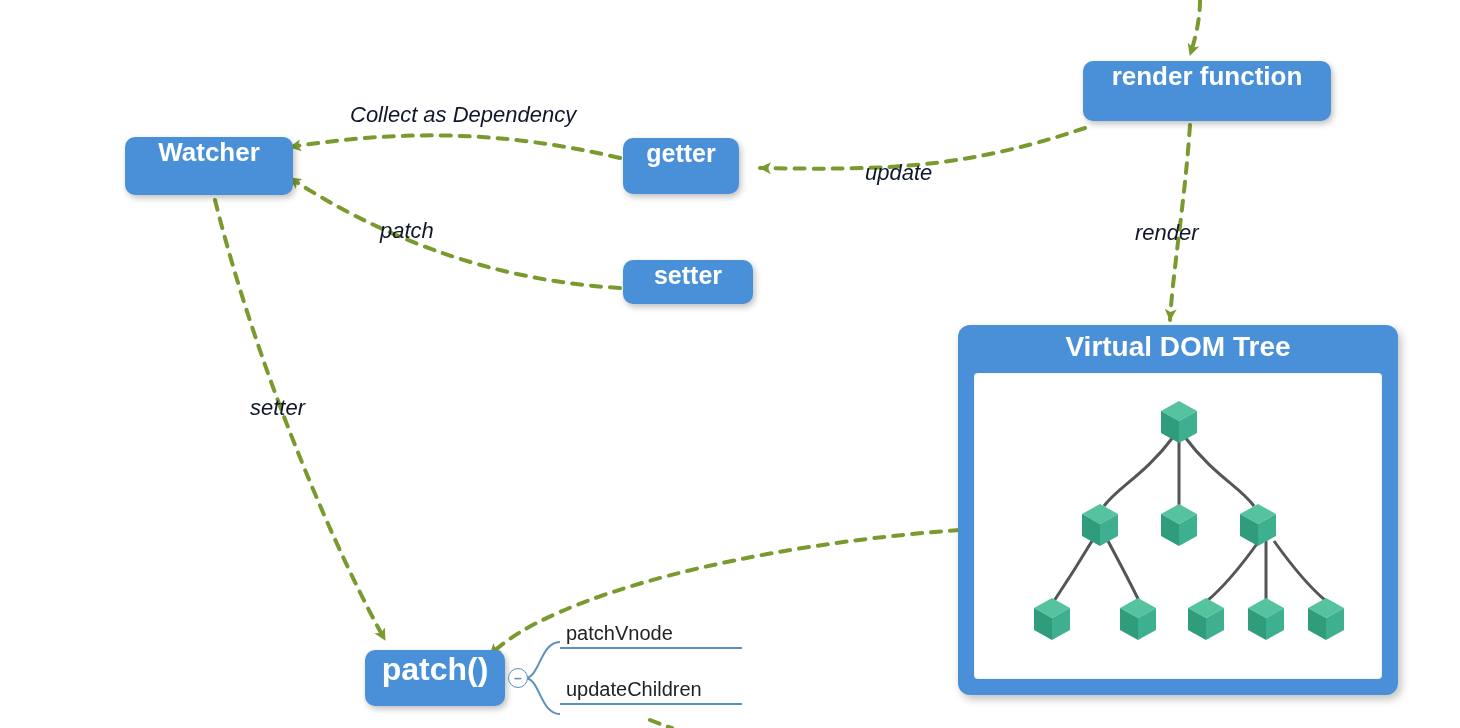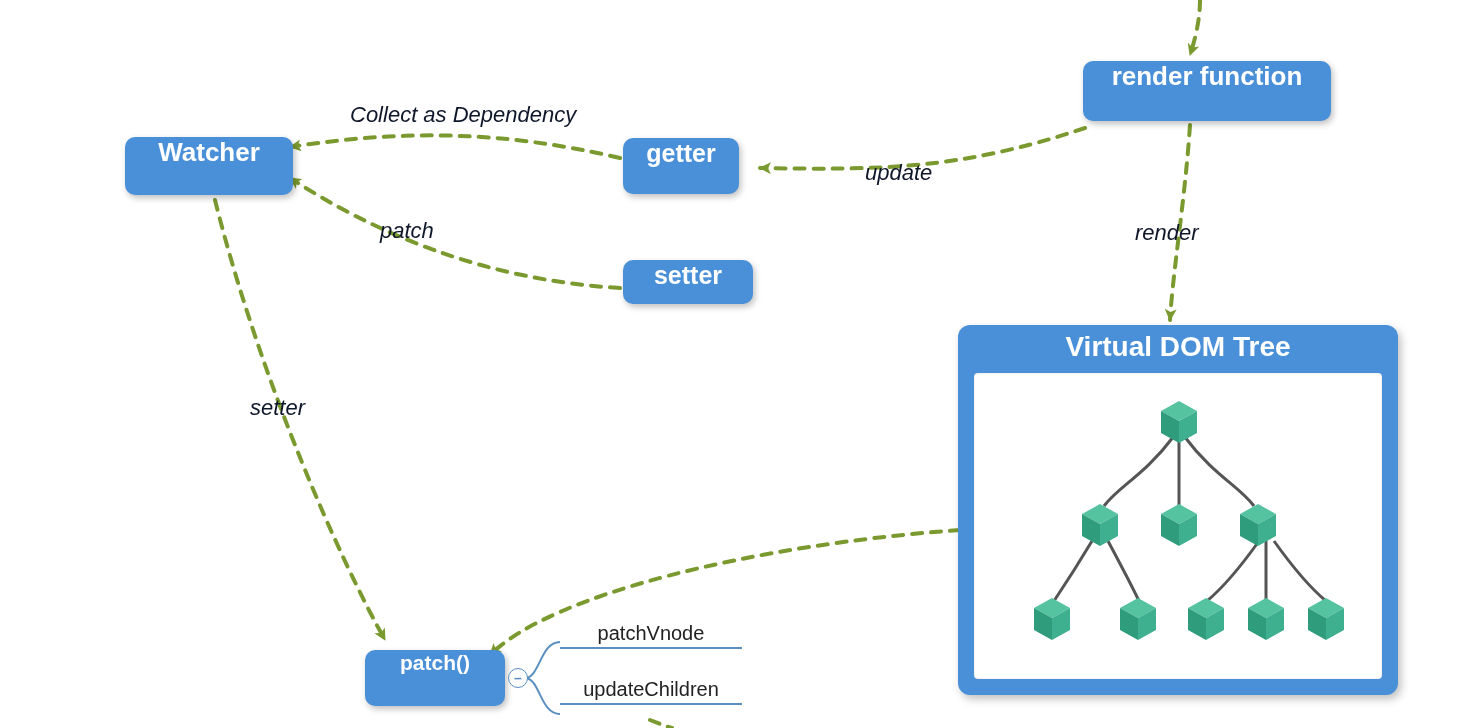--- a/index.html
+++ b/index.html
@@ -62,21 +62,20 @@
   .mind-branch {
     position: absolute;
     color: #222;
     font-size: 20px;
   }
   .mind-underline {
     border-bottom: 2px solid #5a8fc0;
     display: inline-block;
     padding: 0 6px 2px 6px;
     min-width: 170px;
-    text-align: center;
   }
   .mind-toggle {
     position: absolute;
     width: 18px;
     height: 18px;
     border: 1.5px solid #5a8fc0;
     border-radius: 50%;
     background: #fff;
     display: flex;
     align-items: center;
@@ -127,21 +126,21 @@
 </div>
 
 <div class="node" style="left:623px; top:260px; width:130px; height:44px; font-size:25px;">
   <span>setter</span>
 </div>
 
 <div class="node" style="left:1083px; top:61px; width:248px; height:60px; font-size:26px;">
   <span>render function</span>
 </div>
 
-<div class="node" style="left:365px; top:650px; width:140px; height:56px; font-size:21px;">
+<div class="node" style="left:365px; top:650px; width:140px; height:56px; font-size:32px;">
   <span>patch()</span>
 </div>
 
 <div class="big-panel" style="left:958px; top:325px; width:440px; height:370px;">
   <div class="panel-title">Virtual DOM Tree</div>
   <div class="panel-body">
     <svg class="tree-svg" viewBox="0 0 408 300">
 
       <g stroke="#555" stroke-width="3" fill="none">
         <path d="M200,60 C170,100 145,110 130,130"></path>

